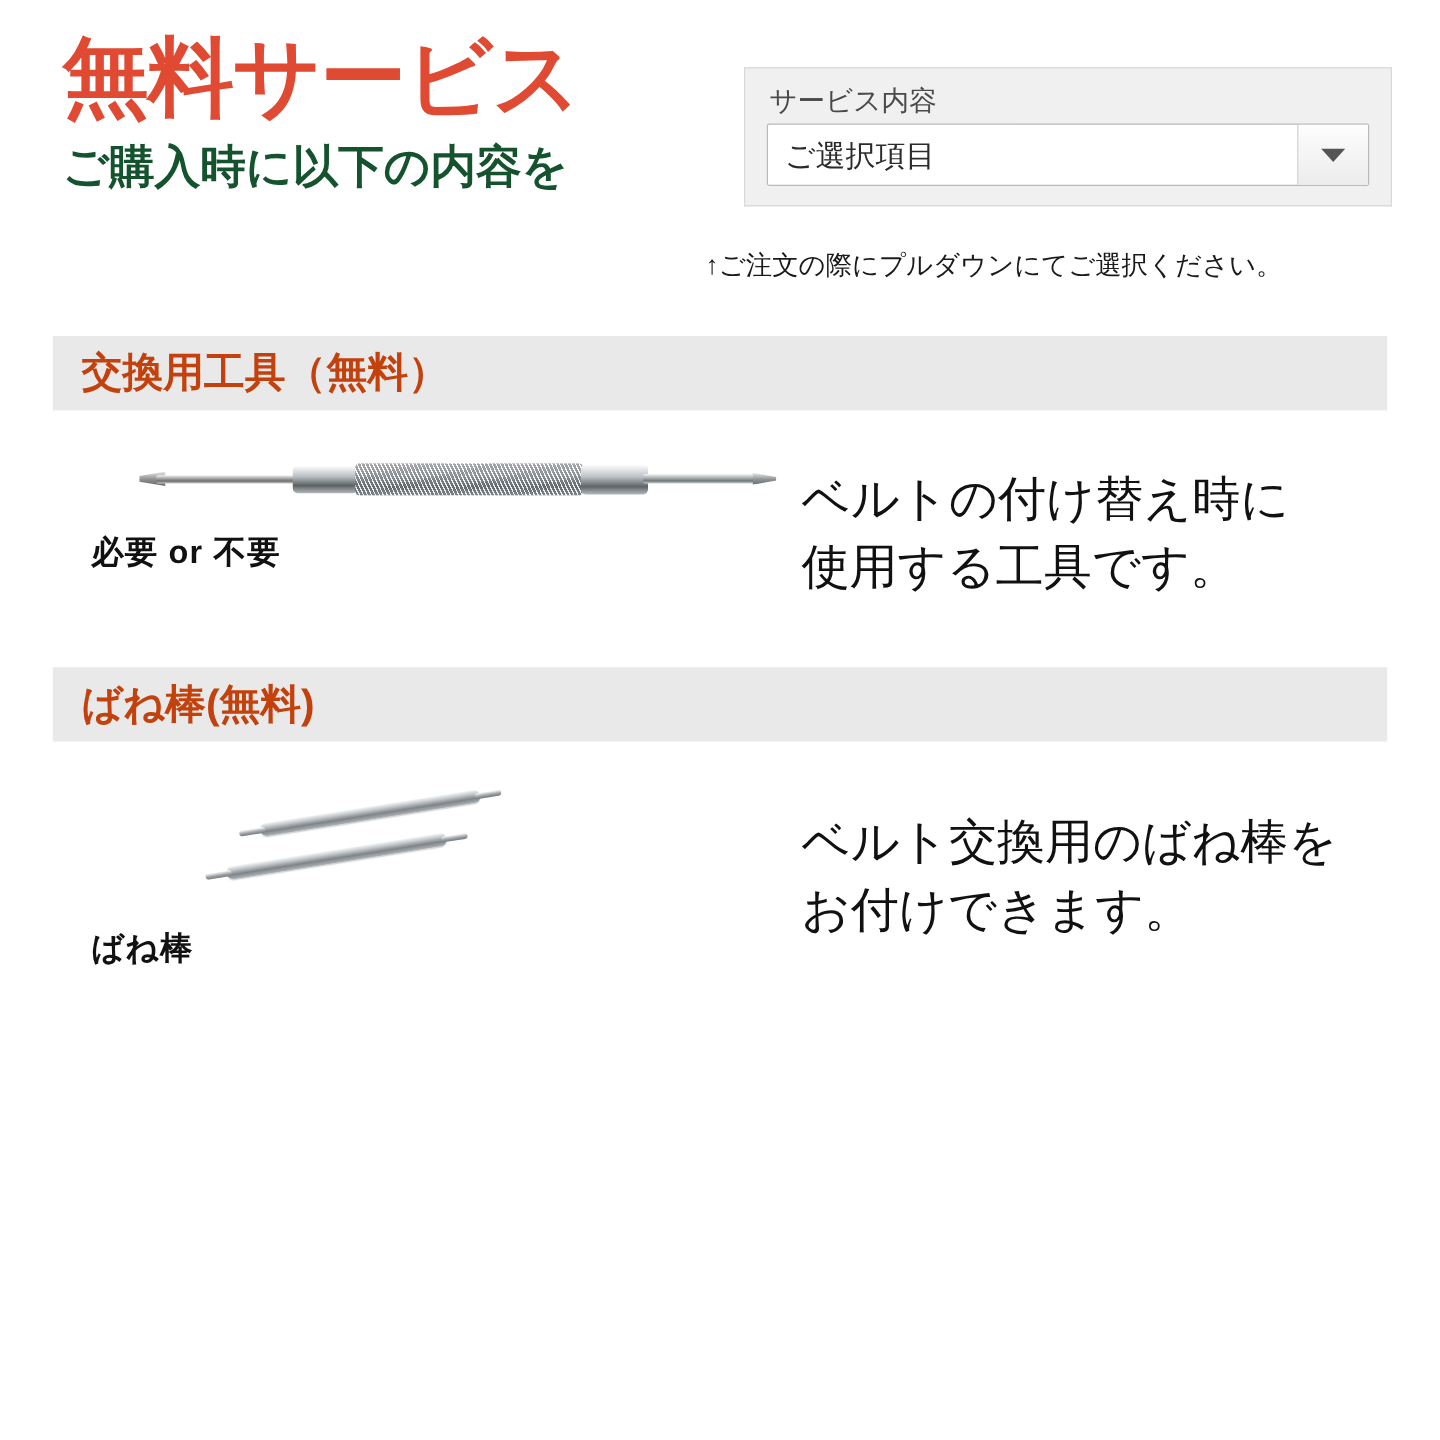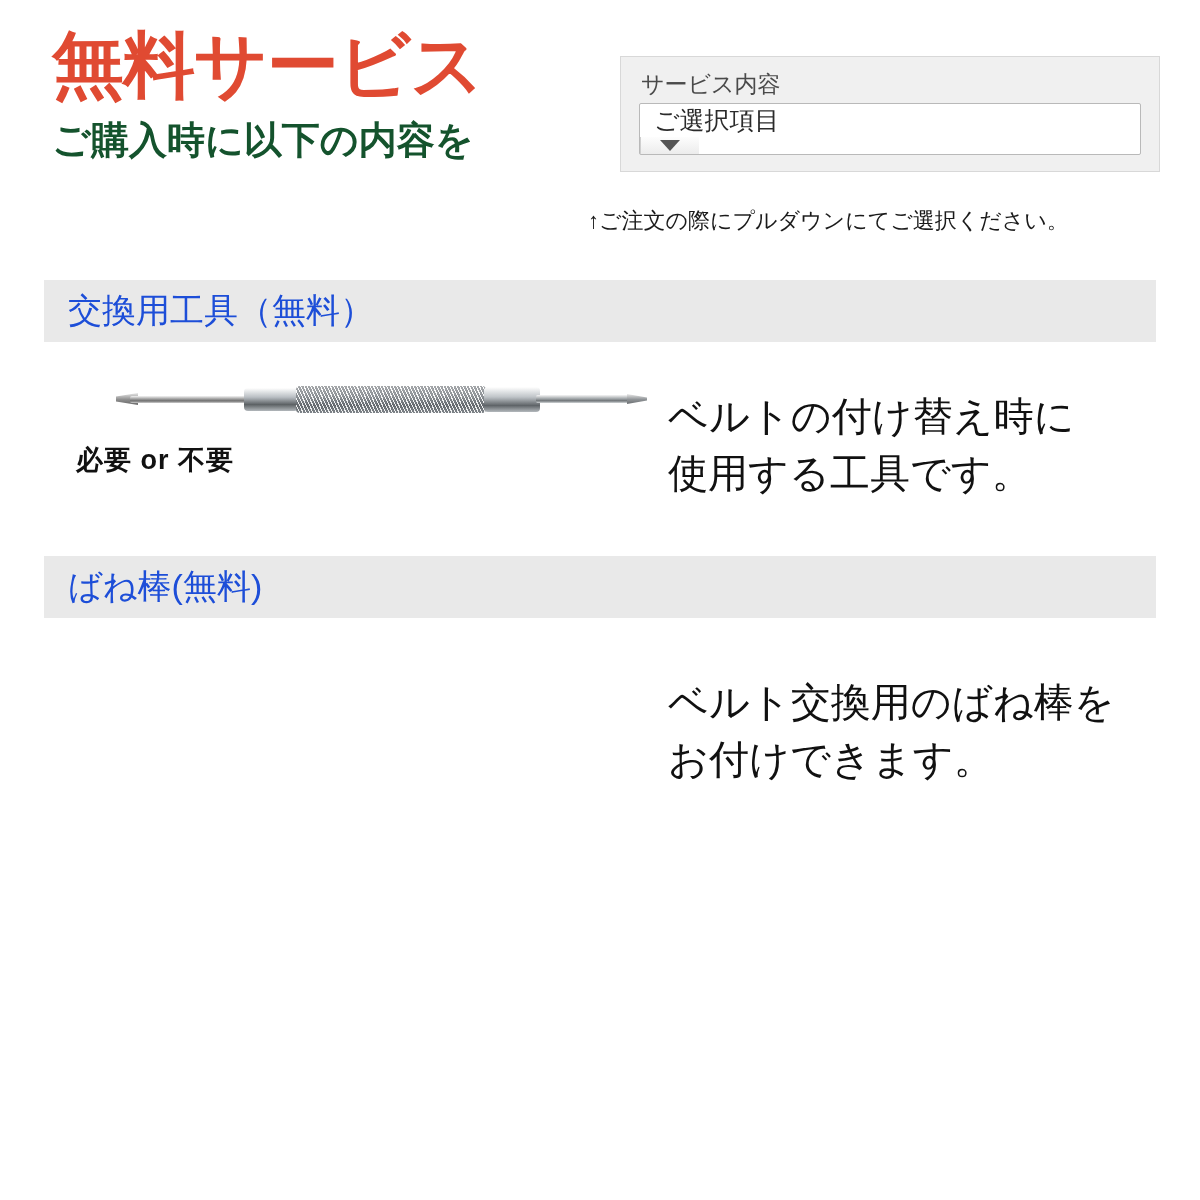--- a/index.html
+++ b/index.html
@@ -74,22 +74,21 @@
     padding: 2px 0 3px 2px;
   }
 
   .select-control {
     position: relative;
     height: 50px;
     background: #ffffff;
     border: 1px solid #b9b9b9;
     border-radius: 2px;
     display: flex;
-    align-items: flex-start;
-    flex-direction: column;
+    align-items: center;
   }
 
   .select-value {
     font-size: 25px;
     color: #2b2b2b;
     padding-left: 14px;
     flex: 1;
   }
 
   .select-arrow-box {
@@ -125,22 +124,22 @@
     left: 44px;
     width: 1112px;
     height: 62px;
     background: #e9e9e9;
     display: flex;
     align-items: center;
   }
 
   .section-bar .bar-title {
     font-size: 34px;
-    font-weight: normal;
-    color: #1d4ed8;
+    font-weight: bold;
+    color: #c2410c;
     padding-left: 24px;
     letter-spacing: 0px;
   }
 
   #section-bar-1 { top: 280px; }
   #section-bar-2 { top: 556px; }
 
   
   .row {
     position: absolute;
@@ -343,20 +342,27 @@
       <div>ベルトの付け替え時に</div>
       <div>使用する工具です。</div>
     </div>
   </div>
 
   <div class="section-bar" id="section-bar-2">
     <div class="bar-title">ばね棒(無料)</div>
   </div>
 
   <div class="row" id="row-2">
+    <div class="figure">
+      <div class="bars">
+        <div class="bar-pin" id="bar-pin-1"></div>
+        <div class="bar-pin" id="bar-pin-2"></div>
+      </div>
+      <div class="caption">ばね棒</div>
+    </div>
 
     <div class="desc" id="desc-2">
       <div>ベルト交換用のばね棒を</div>
       <div>お付けできます。</div>
     </div>
   </div>
 
 </div>
 
 </body></html>

